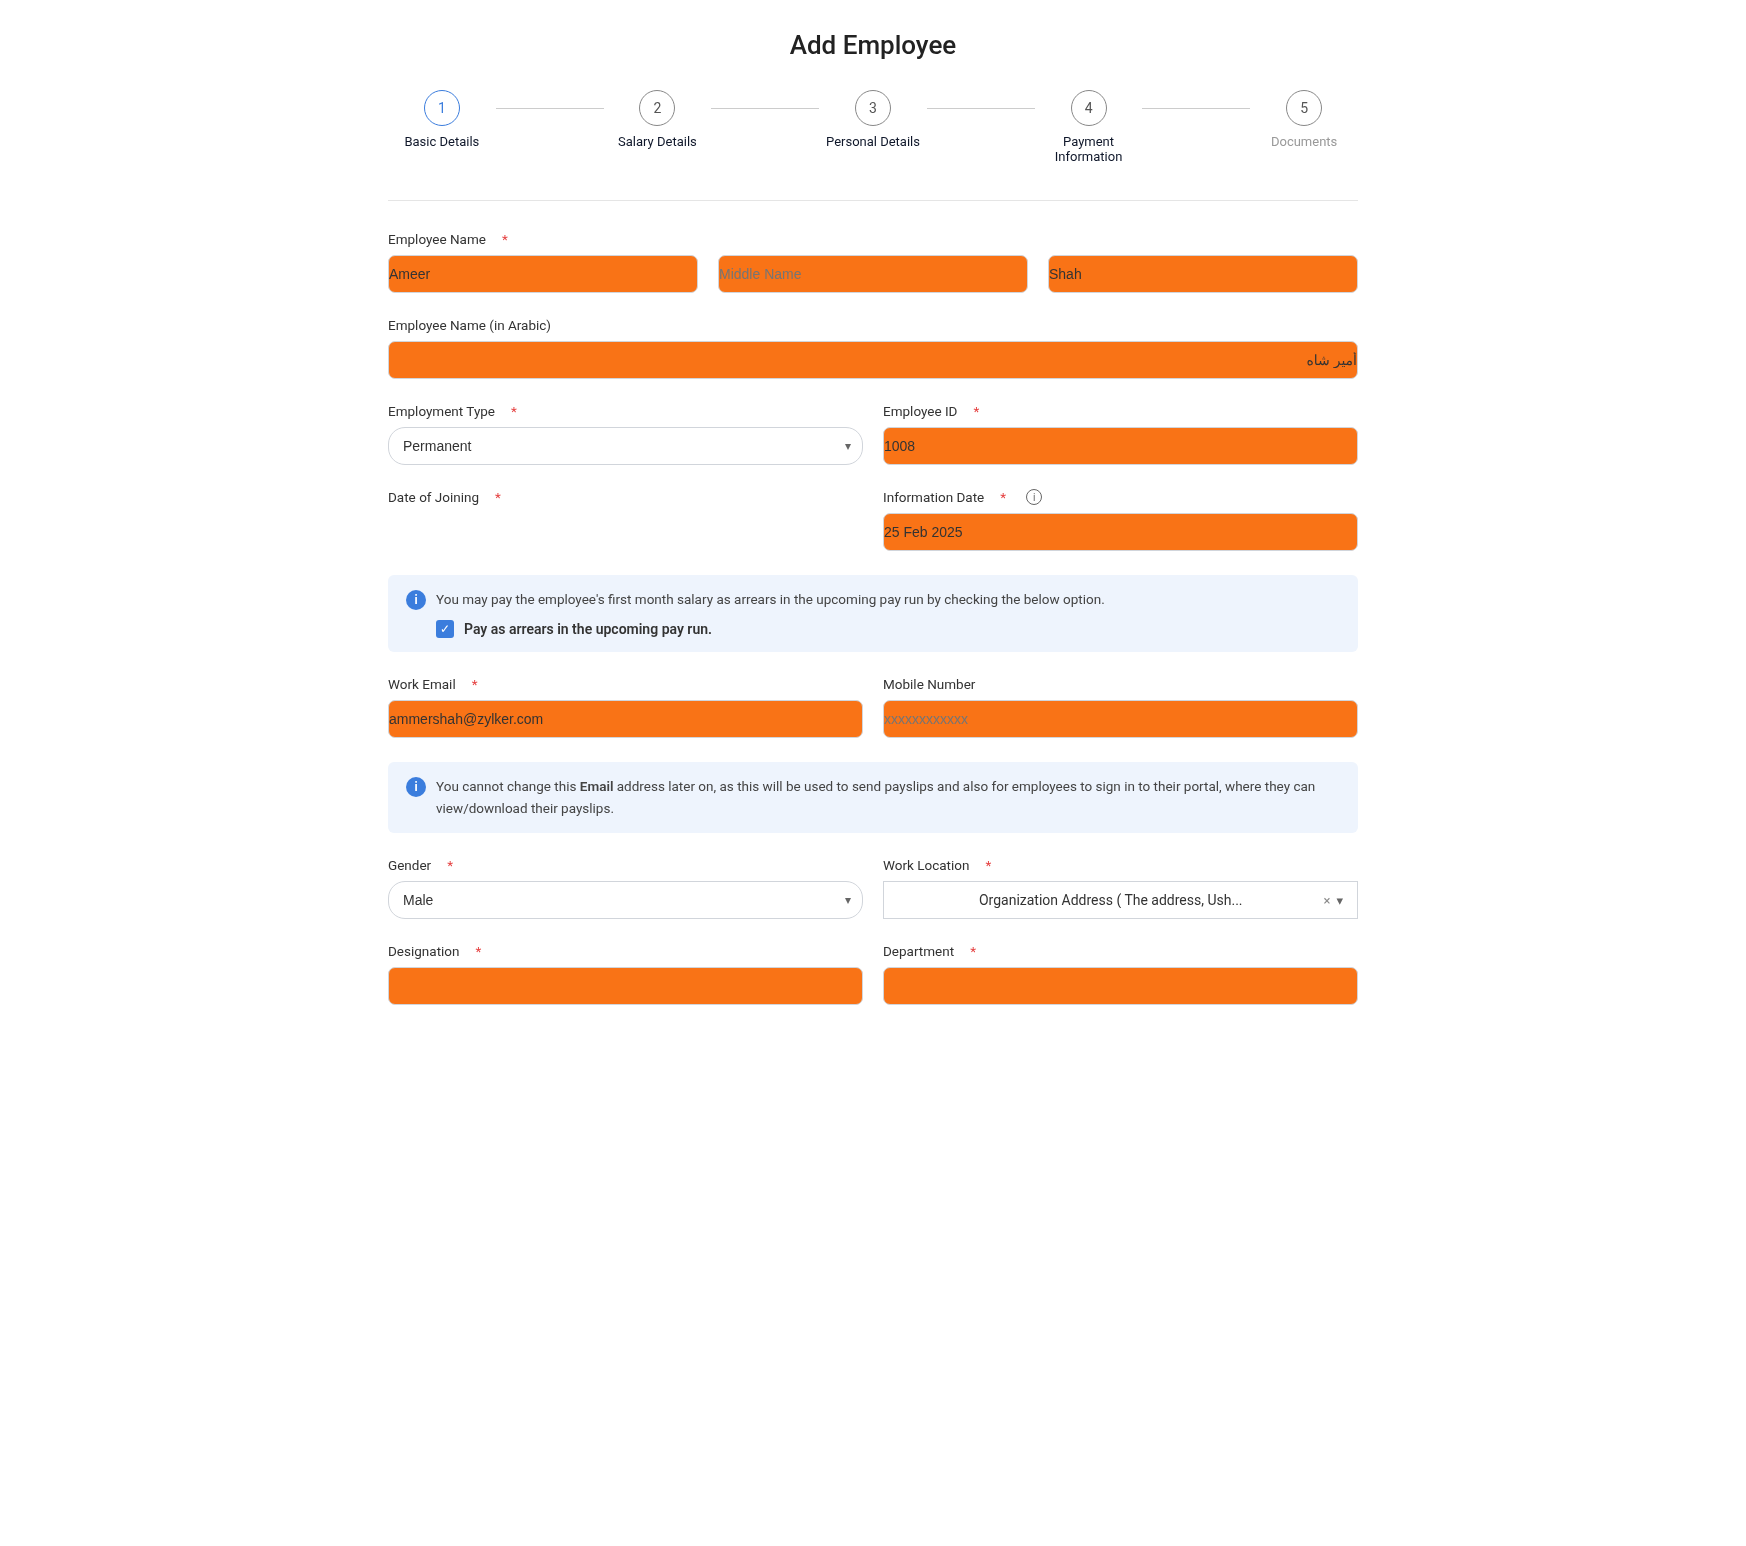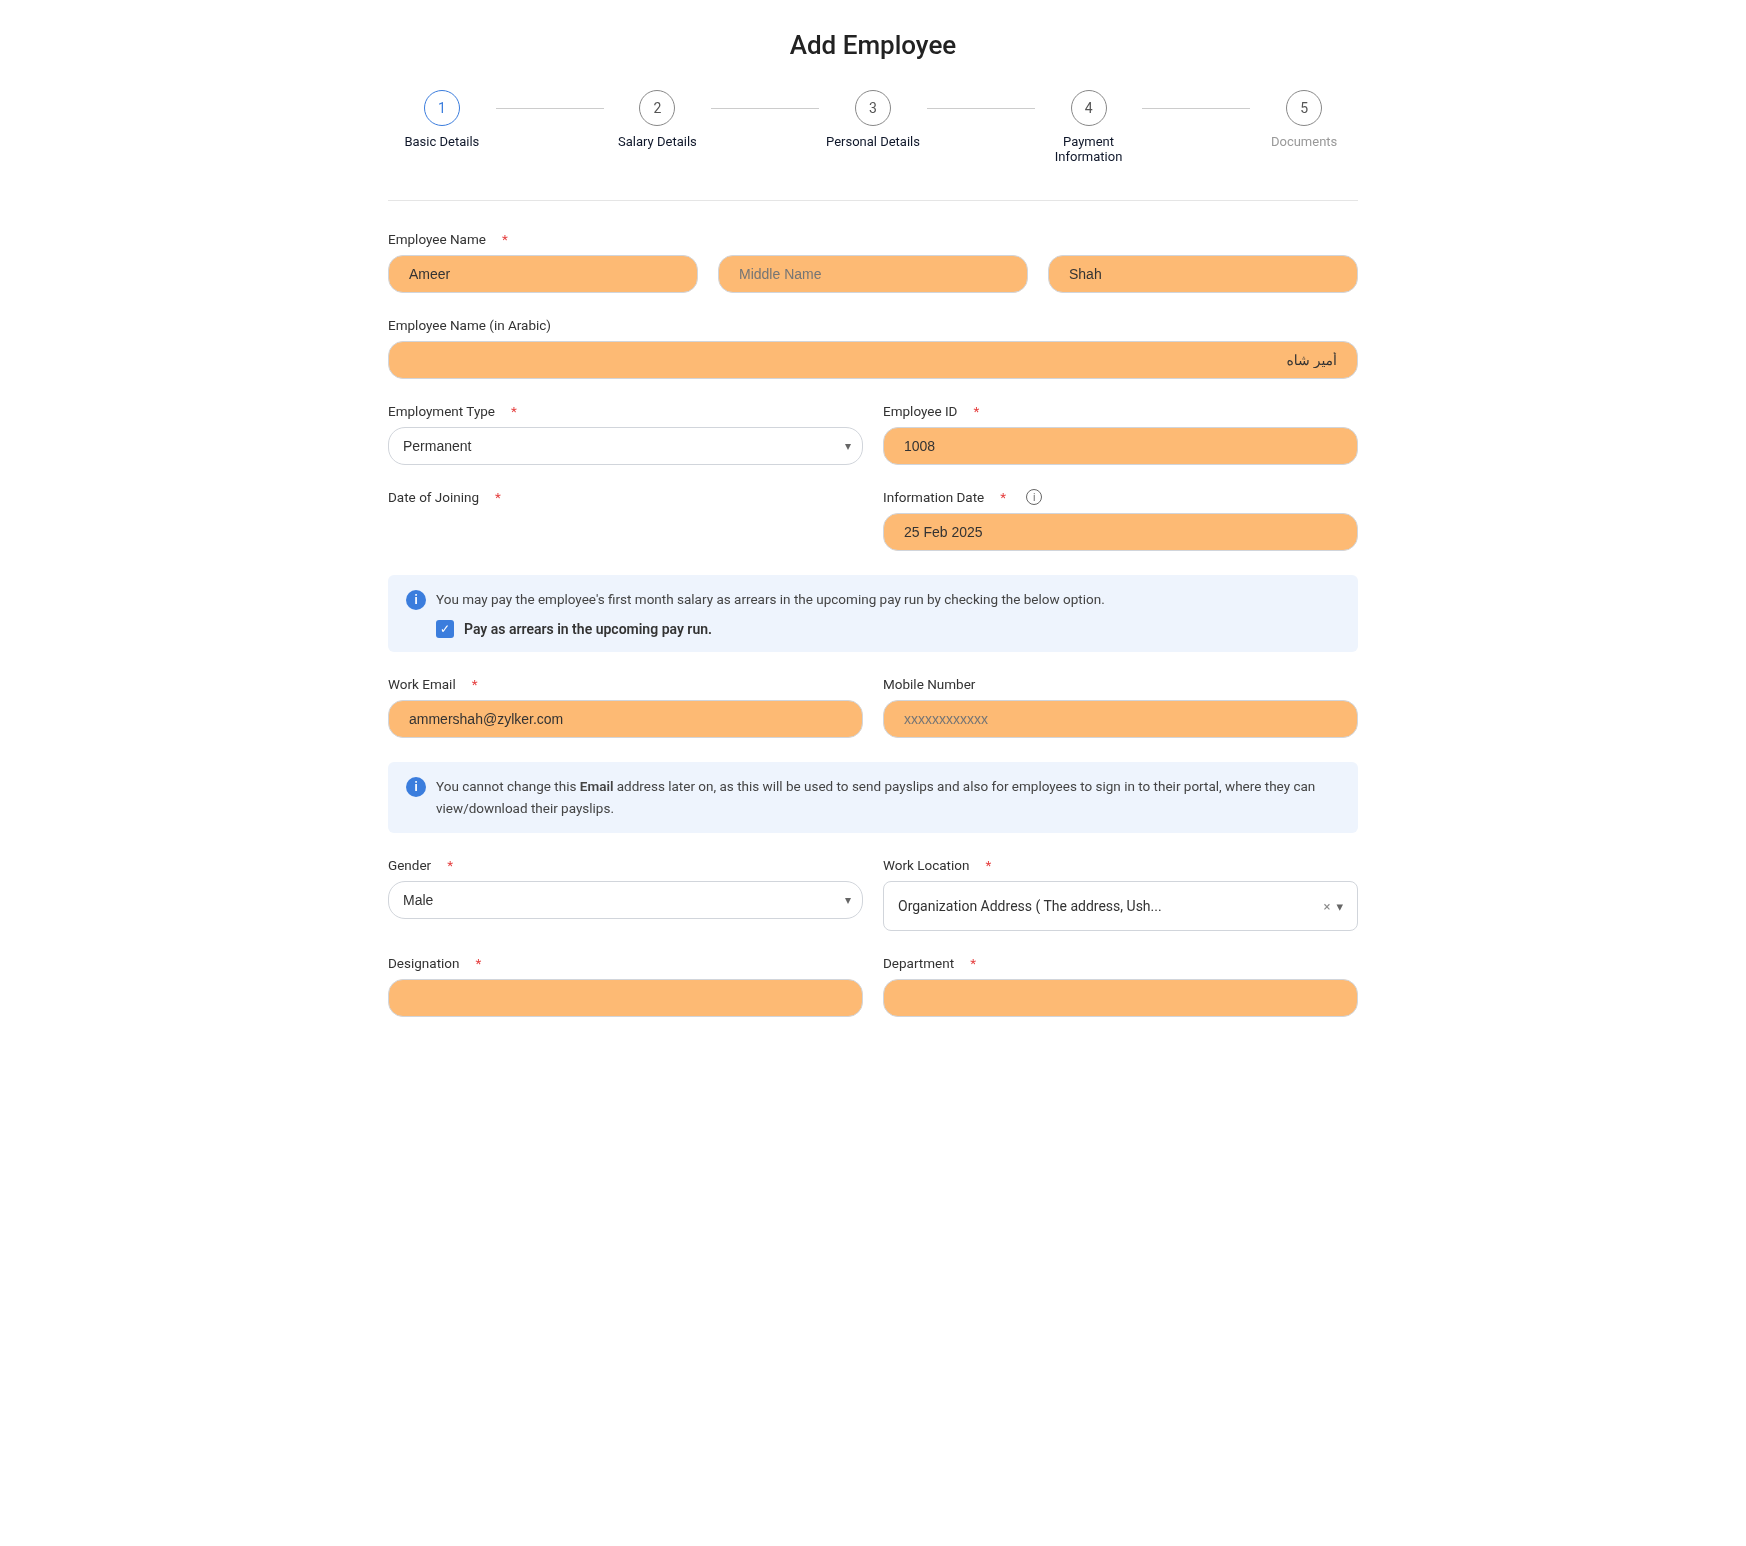--- a/index.html
+++ b/index.html
@@ -107,27 +107,27 @@
     .field-row {
       display: flex;
       gap: 20px;
     }
     .field-row .field-group {
       flex: 1;
     }
     input[type="text"],
     .input-field {
       width: 100%;
-      padding: 10px 20px;
+      padding: 10px 0;
       border: 1px solid #d1d5db;
-      border-radius: 15px;
+      border-radius: 7px;
       font-size: 14px;
       color: #333;
       outline: none;
-      background: #fdba74;
+      background: #f97316;
     }
     .placeholder-input {
       color: #aaa;
     }
     .select-wrapper {
       position: relative;
     }
     .select-field {
       width: 100%;
       padding: 10px 14px;
@@ -147,23 +147,24 @@
       transform: translateY(-50%);
       pointer-events: none;
       color: #666;
       font-size: 12px;
     }
     
     .select-multi-wrapper {
       display: flex;
       align-items: center;
       border: 1px solid #d1d5db;
-      border-radius: 8px;
-      padding: 16px 14px;
+      border-radius: 0;
+      padding: 10px 14px;
       background: #fff;
+      text-align: center;
     }
     .select-multi-value {
       flex: 1;
       font-size: 14px;
       color: #333;
       overflow: hidden;
       text-overflow: ellipsis;
       white-space: nowrap;
     }
     .select-multi-icons {

